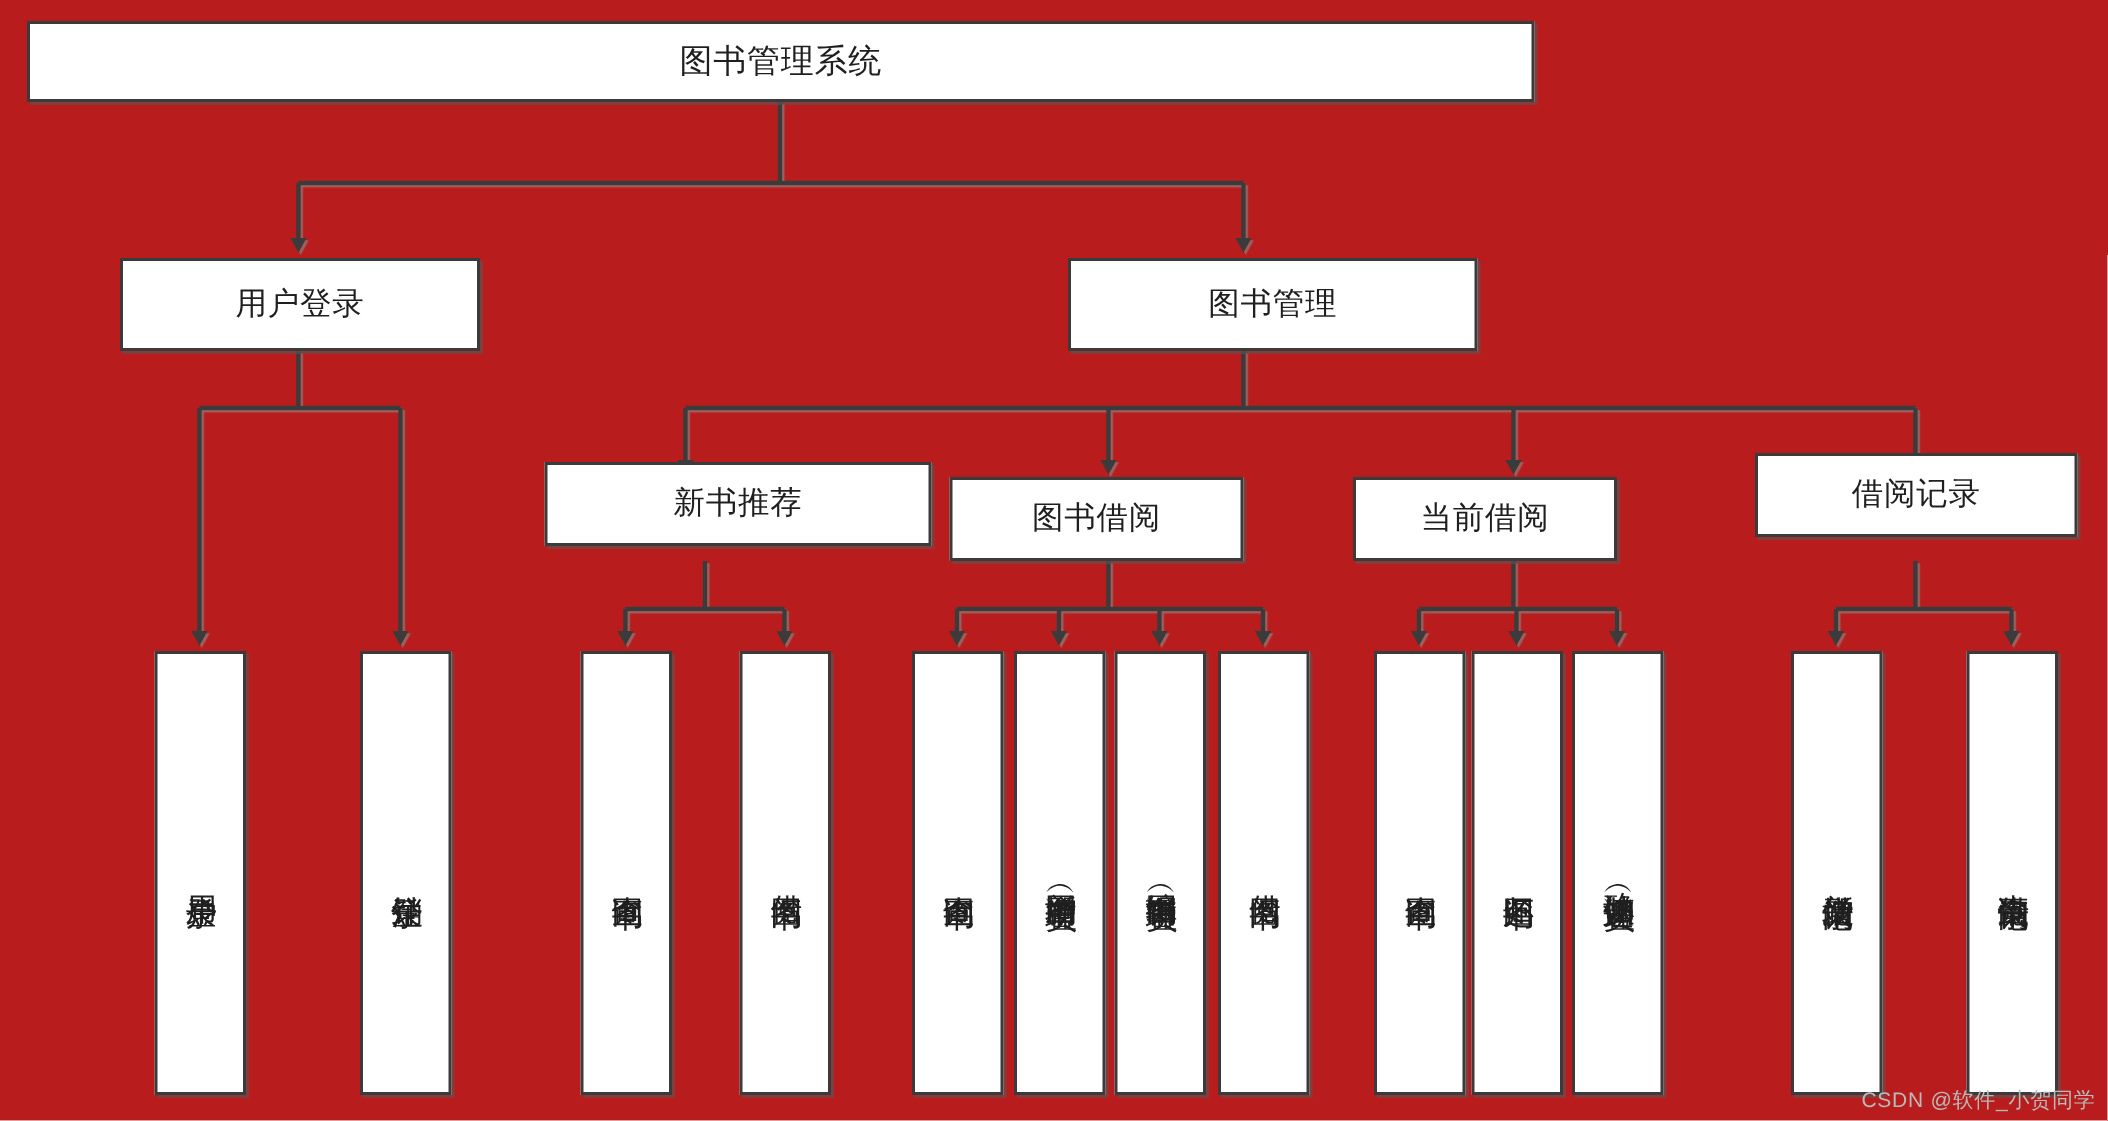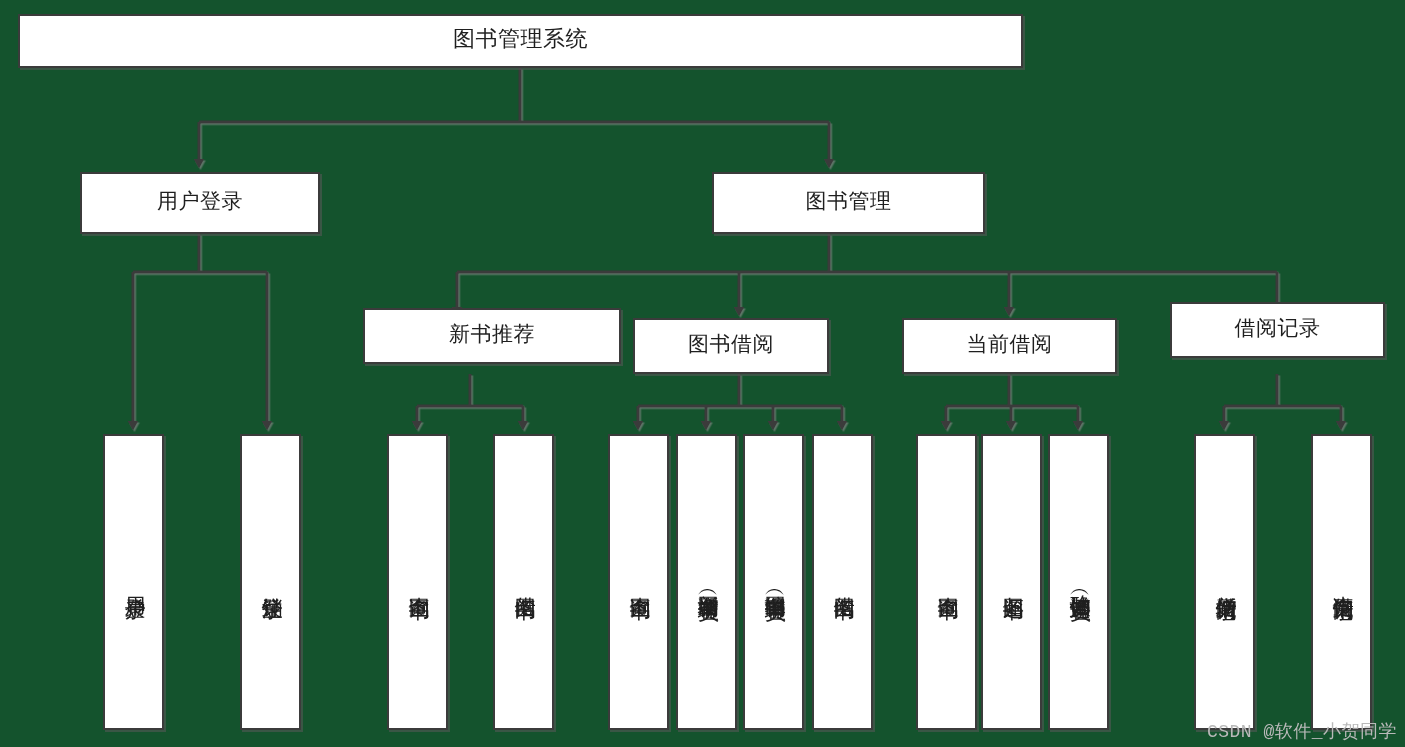--- a/index.html
+++ b/index.html
@@ -8,23 +8,22 @@
     padding: 0;
     background: #ffffff;
   }
   body {
     font-family: "Liberation Sans", "DejaVu Sans", sans-serif;
   }
   #canvas {
     position: relative;
     width: 1405px;
     height: 747px;
-    background: #14532d;
+    background: #b91c1c;
     overflow: hidden;
-    font-family: Liberation Mono, monospace;
   }
   #edges {
     position: absolute;
     left: 0;
     top: 0;
     width: 1405px;
     height: 747px;
     pointer-events: none;
   }
   .node {
@@ -63,21 +62,21 @@
     text-orientation: upright;
     font-size: 21px;
     line-height: 1.22;
     letter-spacing: 1px;
     max-height: 100%;
   }
   #watermark {
     position: absolute;
     right: 8px;
     bottom: 4px;
-    font-size: 18px;
+    font-size: 14px;
     color: #b9b9b9;
     letter-spacing: 0.5px;
     z-index: 5;
     user-select: none;
     white-space: nowrap;
     margin-left: 40px;
   }
 </style>
 </head>
 <body>
@@ -148,21 +147,21 @@
   <div class="node horiz" style="left:712px; top:172px; width:273px; height:62px;">
     <span class="label">图书管理</span>
   </div>
 
   <div class="node horiz" style="left:363px; top:308px; width:258px; height:56px;">
     <span class="label">新书推荐</span>
   </div>
   <div class="node horiz" style="left:633px; top:318px; width:196px; height:56px;">
     <span class="label">图书借阅</span>
   </div>
-  <div class="node horiz" style="left:902px; top:318px; width:215px; height:56px;">
+  <div class="node horiz" style="left:902px; top:318px; width:176px; height:56px;">
     <span class="label">当前借阅</span>
   </div>
   <div class="node horiz" style="left:1170px; top:302px; width:215px; height:56px;">
     <span class="label">借阅记录</span>
   </div>
 
   <div class="node vert" style="left:103px; top:434px; width:61px; height:296px;">
     <span class="label">用户登录</span>
   </div>
   <div class="node vert" style="left:240px; top:434px; width:61px; height:296px;">

